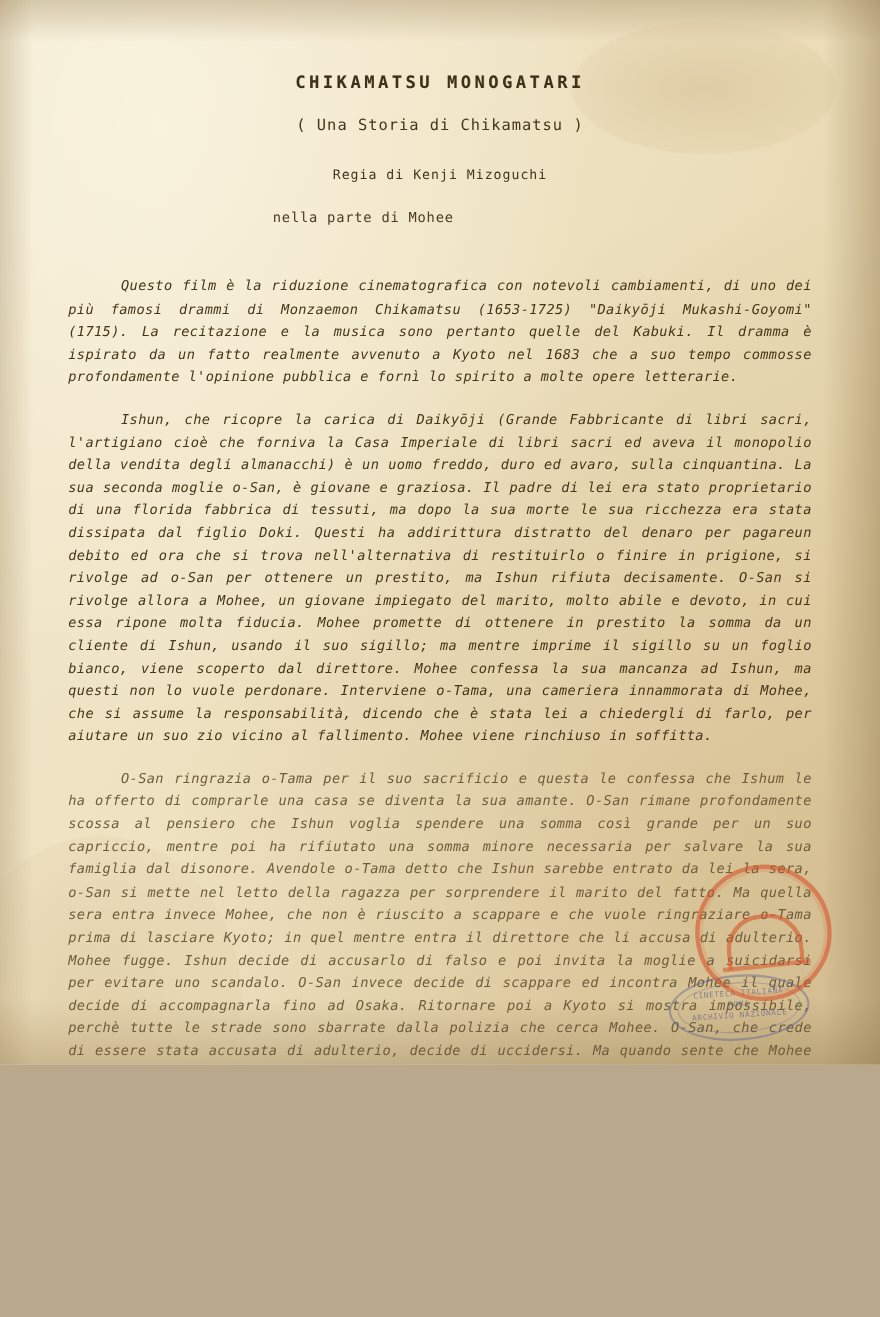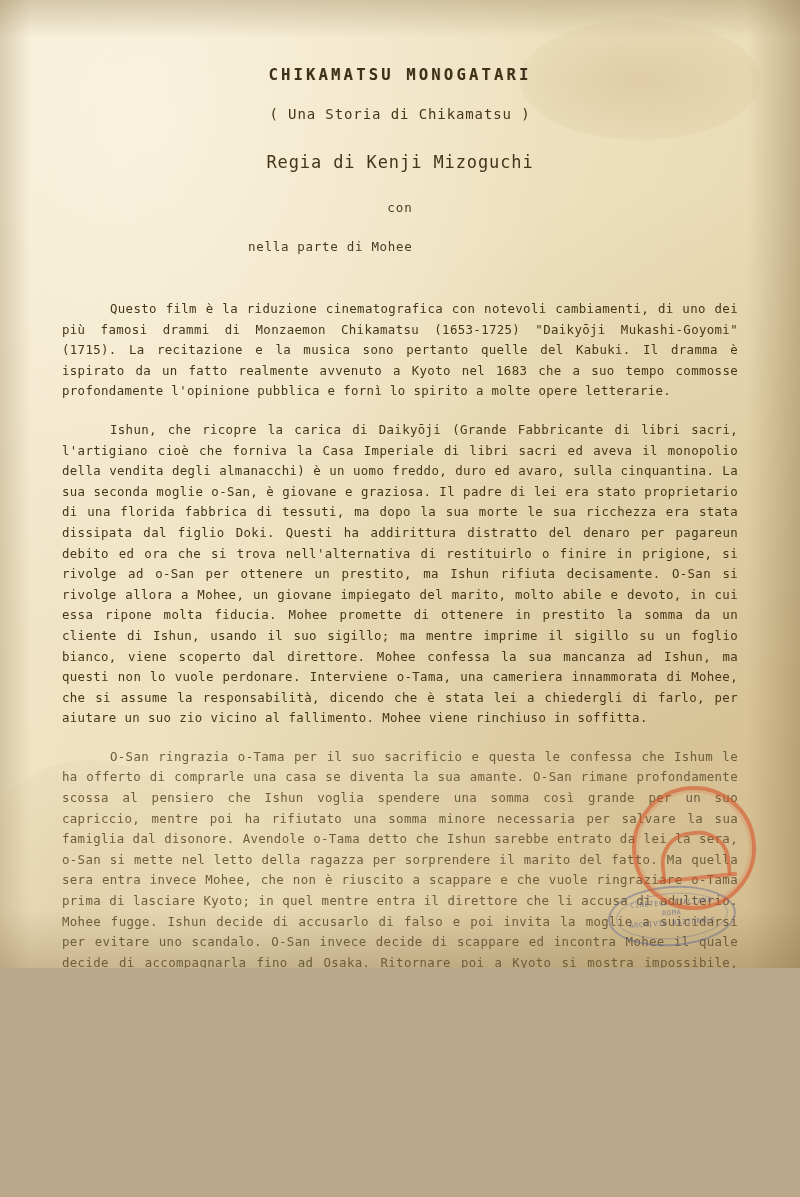--- a/index.html
+++ b/index.html
@@ -67,21 +67,21 @@
   .subtitle {
     text-align: center;
     margin-top: 22px;
     font-size: 14px;
     letter-spacing: 0.9px;
     color: #463619;
   }
   .director {
     text-align: center;
     margin-top: 30px;
-    font-size: 17px;
+    font-size: 12px;
     letter-spacing: 0.9px;
     color: #44351b;
   }
   .con {
     text-align: center;
     margin-top: 28px;
     font-size: 12.5px;
     letter-spacing: 0.9px;
   }
   .cast {
@@ -103,20 +103,21 @@
     margin: 42px 62px 0 62px;
     font-size: 12.4px;
     line-height: 20.6px;
     letter-spacing: 0.35px;
     text-align: justify;
     color: #463618;
   }
   .body p {
     margin: 14px 0 18px 0;
     text-indent: 48px;
+    font-style: italic;
   }
   .body p:last-child { margin-bottom: 0; }
 
   .faded { color: #6e5c3c; }
 
   
   .stamp-big {
     position: absolute;
     right: 44px;
     bottom: 58px;
@@ -184,21 +185,20 @@
   <div class="edge-bottom"></div>
   <div class="blotch b1"></div>
   <div class="blotch b2"></div>
   <div class="blotch b3"></div>
 
   <div class="content">
 
     <div class="title">CHIKAMATSU MONOGATARI</div>
     <div class="subtitle">( Una Storia di Chikamatsu )</div>
     <div class="director">Regia di Kenji Mizoguchi</div>
-    <div class="con">con</div>
 
     <div class="cast">
       <div class="cast-row">
         <div class="cast-role">nella parte di Mohee</div>
       </div>
     </div>
 
     <div class="body">
       <p>Questo film è la riduzione cinematografica con notevoli cambiamenti, di uno dei più famosi drammi di Monzaemon Chikamatsu (1653-1725) "Daikyōji Mukashi-Goyomi" (1715). La recitazione e la musica sono pertanto quelle del Kabuki. Il dramma è ispirato da un fatto realmente avvenuto a Kyoto nel 1683 che a suo tempo commosse profondamente l'opinione pubblica e fornì lo spirito a molte opere letterarie.</p>
       <p>Ishun, che ricopre la carica di Daikyōji (Grande Fabbricante di libri sacri, l'artigiano cioè che forniva la Casa Imperiale di libri sacri ed aveva il monopolio della vendita degli almanacchi) è un uomo freddo, duro ed avaro, sulla cinquantina. La sua seconda moglie o-San, è giovane e graziosa. Il padre di lei era stato proprietario di una florida fabbrica di tessuti, ma dopo la sua morte le sua ricchezza era stata dissipata dal figlio Doki. Questi ha addirittura distratto del denaro per pagareun debito ed ora che si trova nell'alternativa di restituirlo o finire in prigione, si rivolge ad o-San per ottenere un prestito, ma Ishun rifiuta decisamente. O-San si rivolge allora a Mohee, un giovane impiegato del marito, molto abile e devoto, in cui essa ripone molta fiducia. Mohee promette di ottenere in prestito la somma da un cliente di Ishun, usando il suo sigillo; ma mentre imprime il sigillo su un foglio bianco, viene scoperto dal direttore. Mohee confessa la sua mancanza ad Ishun, ma questi non lo vuole perdonare. Interviene o-Tama, una cameriera innammorata di Mohee, che si assume la responsabilità, dicendo che è stata lei a chiedergli di farlo, per aiutare un suo zio vicino al fallimento. Mohee viene rinchiuso in soffitta.</p>

